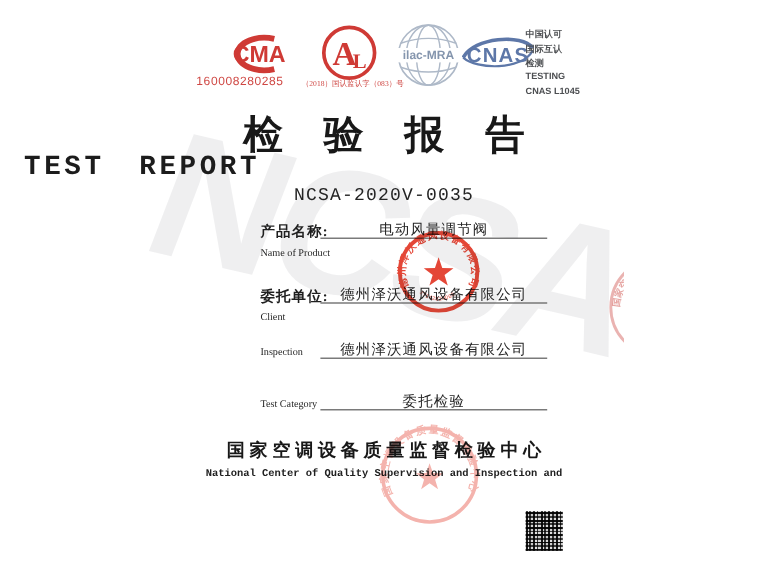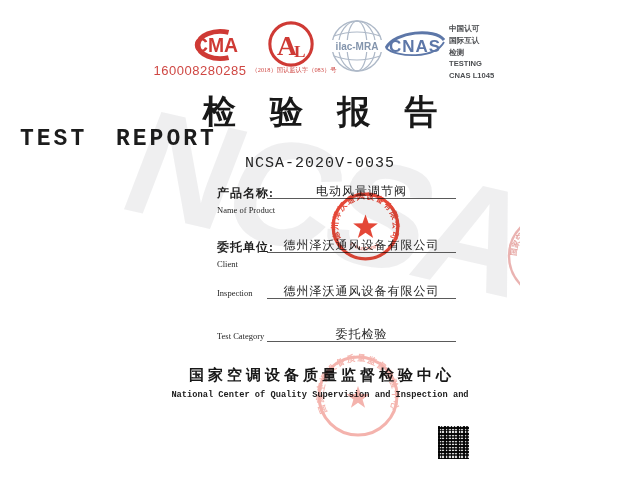--- a/index.html
+++ b/index.html
@@ -8,28 +8,28 @@
 
   
   .watermark{position:absolute;left:128px;top:128px;z-index:0;font-family:"Liberation Sans",sans-serif;
     font-size:150px;font-weight:700;line-height:1;color:rgba(145,148,152,0.15);
     transform:rotate(13deg) skewX(-8deg);letter-spacing:-6px;white-space:nowrap;}
 
   
   .logo{position:absolute;z-index:1;}
   .cma{left:184px;top:27px;width:62px;height:36px;}
   .cma-num{position:absolute;left:152px;top:63px;width:96px;text-align:center;z-index:1;
-    font-family:"Liberation Sans",sans-serif;font-size:13px;color:#cf4743;letter-spacing:.5px;}
+    font-family:"Liberation Sans",sans-serif;font-size:10px;color:#cf4743;letter-spacing:.5px;}
   .cal{left:266px;top:19px;width:50px;height:50px;}
   .cal-cap{position:absolute;left:248px;top:66px;width:92px;text-align:center;z-index:1;
     font-size:6.3px;color:#cf4743;letter-spacing:0;}
   .ilac{left:329px;top:18px;width:56px;height:56px;}
   .cnas{left:385px;top:27px;width:60px;height:36px;}
   .accred{position:absolute;left:438px;top:23px;width:80px;z-index:1;
-    font-family:"Liberation Sans",sans-serif;font-size:7.6px;font-weight:700;color:#4d4f52;line-height:1.55;margin-left:11px;}
+    font-family:"Liberation Sans",sans-serif;font-size:7.6px;font-weight:700;color:#4d4f52;line-height:1.55;}
 
   
   .title-zh{position:absolute;left:0;right:0;top:90px;z-index:1;text-align:center;
     font-size:33px;font-weight:700;color:#181818;letter-spacing:13px;text-indent:13px;}
   .title-en{position:absolute;left:0;right:0;top:126px;z-index:1;text-align:left;
     font-family:"Liberation Mono",monospace;font-size:23px;font-weight:700;color:#1c1c1c;
     letter-spacing:3px;word-spacing:12px;margin-left:20px;}
   .report-no{position:absolute;left:0;right:0;top:155px;z-index:1;text-align:center;
     font-family:"Liberation Mono",monospace;font-size:15px;color:#242424;letter-spacing:1px;}
 

